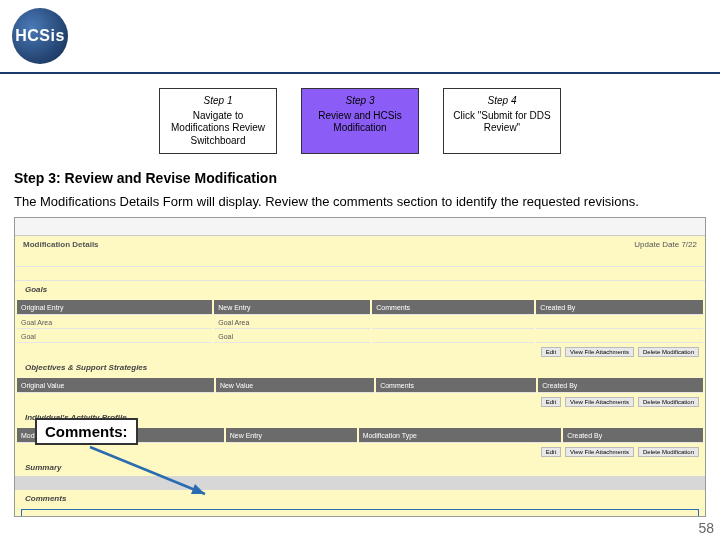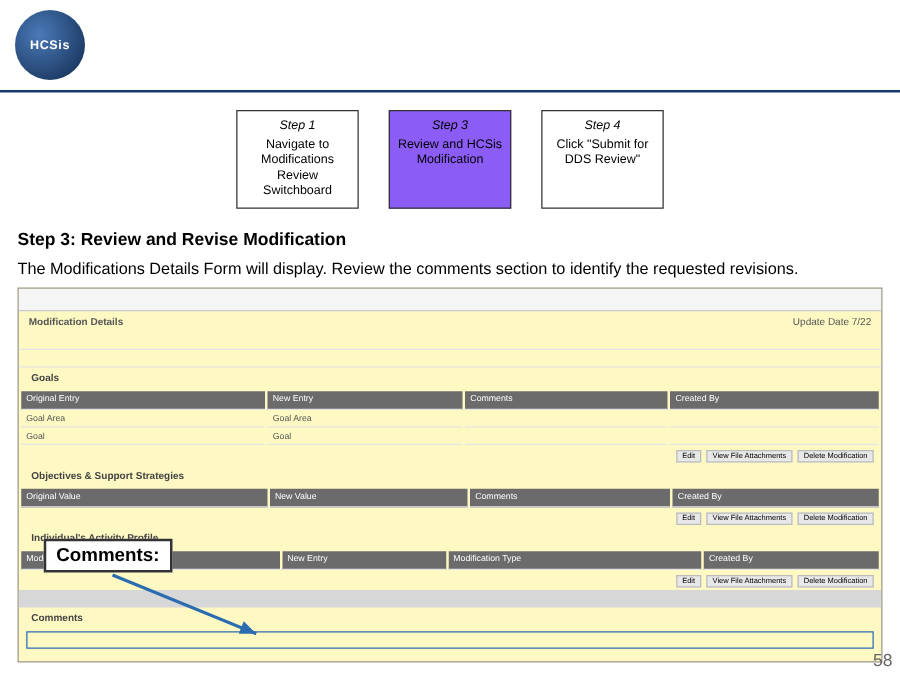--- a/index.html
+++ b/index.html
@@ -1,32 +1,32 @@
 <!DOCTYPE html>
 <html><head>
 <meta charset="utf-8">
 <style>
   * { box-sizing: border-box; margin: 0; padding: 0; }
   body { width: 720px; height: 540px; font-family: Arial, sans-serif; background: #fff; position: relative; }
   .header { display: flex; align-items: center; padding: 8px 12px; border-bottom: 2px solid #1a3a6e; }
   .logo { width: 56px; height: 56px; border-radius: 50%; background: radial-gradient(circle at 35% 35%, #4a7ab8, #10284c); display: flex; align-items: center; justify-content: center; margin-right: 16px; }
-  .logo span { color: #fff; font-weight: bold; font-size: 10px; letter-spacing: 0.5px; }
+  .logo span { color: #fff; font-weight: bold; font-size: 16px; letter-spacing: 0.5px; }
   .title { font-size: 22px; color: #222; }
   .steps { display: flex; gap: 24px; justify-content: center; padding: 14px 0 10px; }
-  .step { border: 1px solid #333; width: 98px; padding: 6px 4px; text-align: center; font-size: 10px; line-height: 1.25; }
+  .step { border: 1px solid #333; width: 118px; padding: 6px 4px; text-align: center; font-size: 10px; line-height: 1.25; }
   .step.active { background: #8b5cf6; }
   .step .st { font-style: italic; display: block; margin-bottom: 2px; }
   .section-title { font-size: 14px; font-weight: bold; padding: 6px 14px 4px; }
   .section-desc { font-size: 13px; padding: 4px 14px 8px; }
   .mock { margin: 0 14px; border: 1px solid #999; height: 300px; background: #fef9c3; position: relative; overflow: hidden; }
   .mock-top { height: 18px; background: #f5f5f5; border-bottom: 1px solid #ccc; }
   .mock-row { height: 14px; border-bottom: 1px solid #e3e3e3; }
   .mock-band { background: #d7d7d7; height: 14px; }
   .mock-body { padding: 4px 8px; font-size: 8px; color: #555; }
-  .mock-goals { font-size: 8px; color: #444; padding: 4px 10px; }
+  .mock-goals { font-size: 8px; color: #444; padding: 4px 10px; font-style: italic; }
   .callout { position: absolute; left: 20px; top: 200px; background: #fff; border: 2px solid #333; padding: 3px 8px; font-size: 15px; font-weight: bold; z-index: 5; }
   .arrow { position: absolute; left: 70px; top: 224px; width: 140px; height: 60px; z-index: 4; }
   .arrow line { stroke: #2b6cb0; stroke-width: 2.5; }
   .arrow polygon { fill: #2b6cb0; }
   .mock-table { width: 100%; font-size: 7px; color: #555; }
   .mock-table .hdr { background: #6b6b6b; color: #fff; height: 15px; }
   .mock-table td { border-bottom: 1px solid #e5e5e5; padding: 2px 4px; }
   .mock-btns { display: flex; gap: 4px; justify-content: flex-end; padding: 2px 6px; }
   .mock-btns span { background: #e8e8e8; border: 1px solid #bbb; font-size: 6px; padding: 1px 4px; }
   .pg { position: absolute; right: 6px; bottom: 4px; font-size: 14px; color: #666; }
@@ -122,20 +122,21 @@
           <td>Modification Type</td>
           <td>Created By</td>
         </tr>
   </tbody>
     </table>
   <div class="mock-btns">
     <span>Edit</span>
     <span>View File Attachments</span>
     <span>Delete Modification</span>
   </div>
+  <div class="mock-goals"><b>Summary</b></div>
   <div class="mock-band"></div>
   <div class="mock-goals"><b>Comments</b></div>
   <div class="blue-box"></div>
 
   <div class="callout">Comments:</div>
   <svg class="arrow" viewBox="0 0 140 60">
     <line x1="5" y1="5" x2="120" y2="52"></line>
     <polygon points="120,52 110,42 106,52"></polygon>
   </svg>
 </div>

